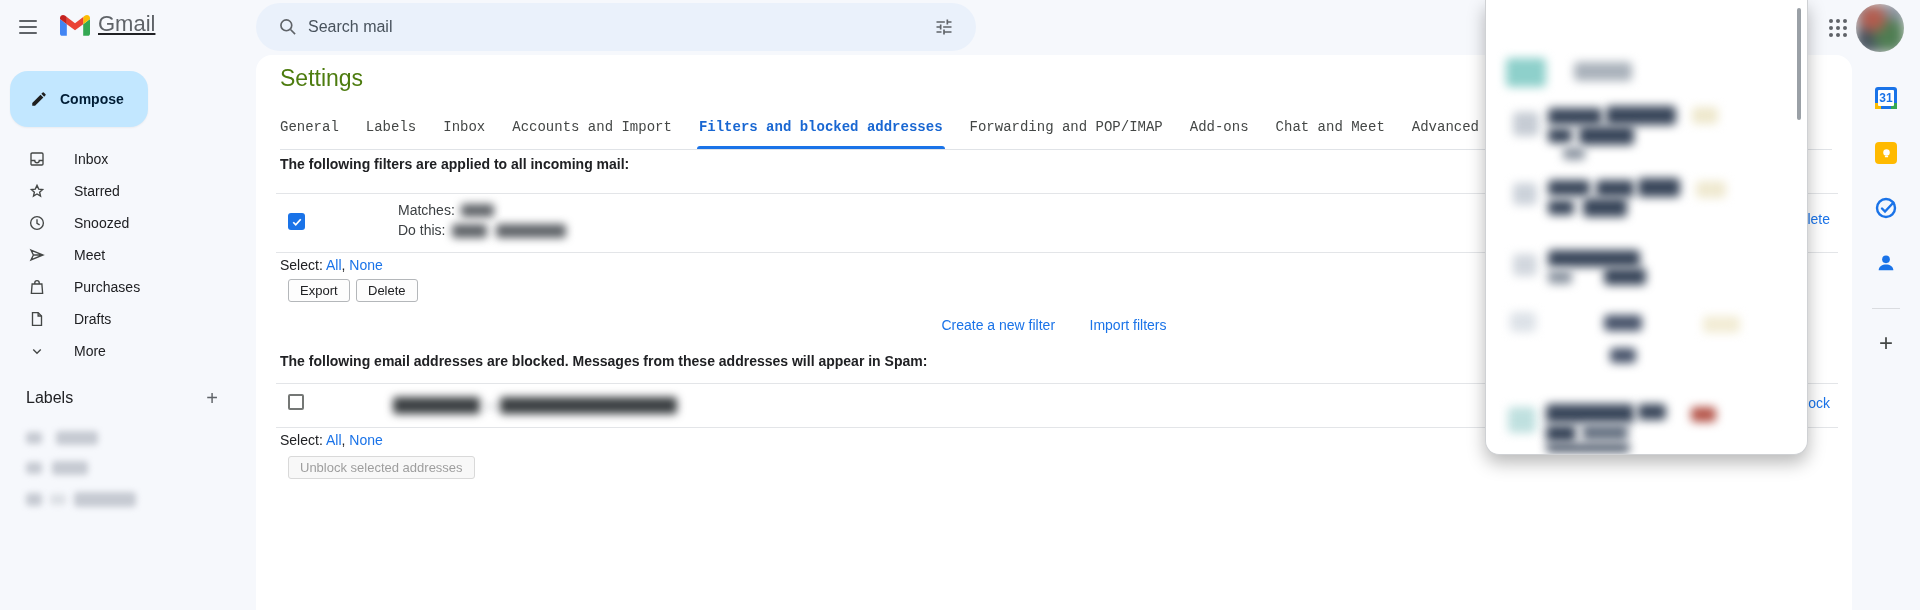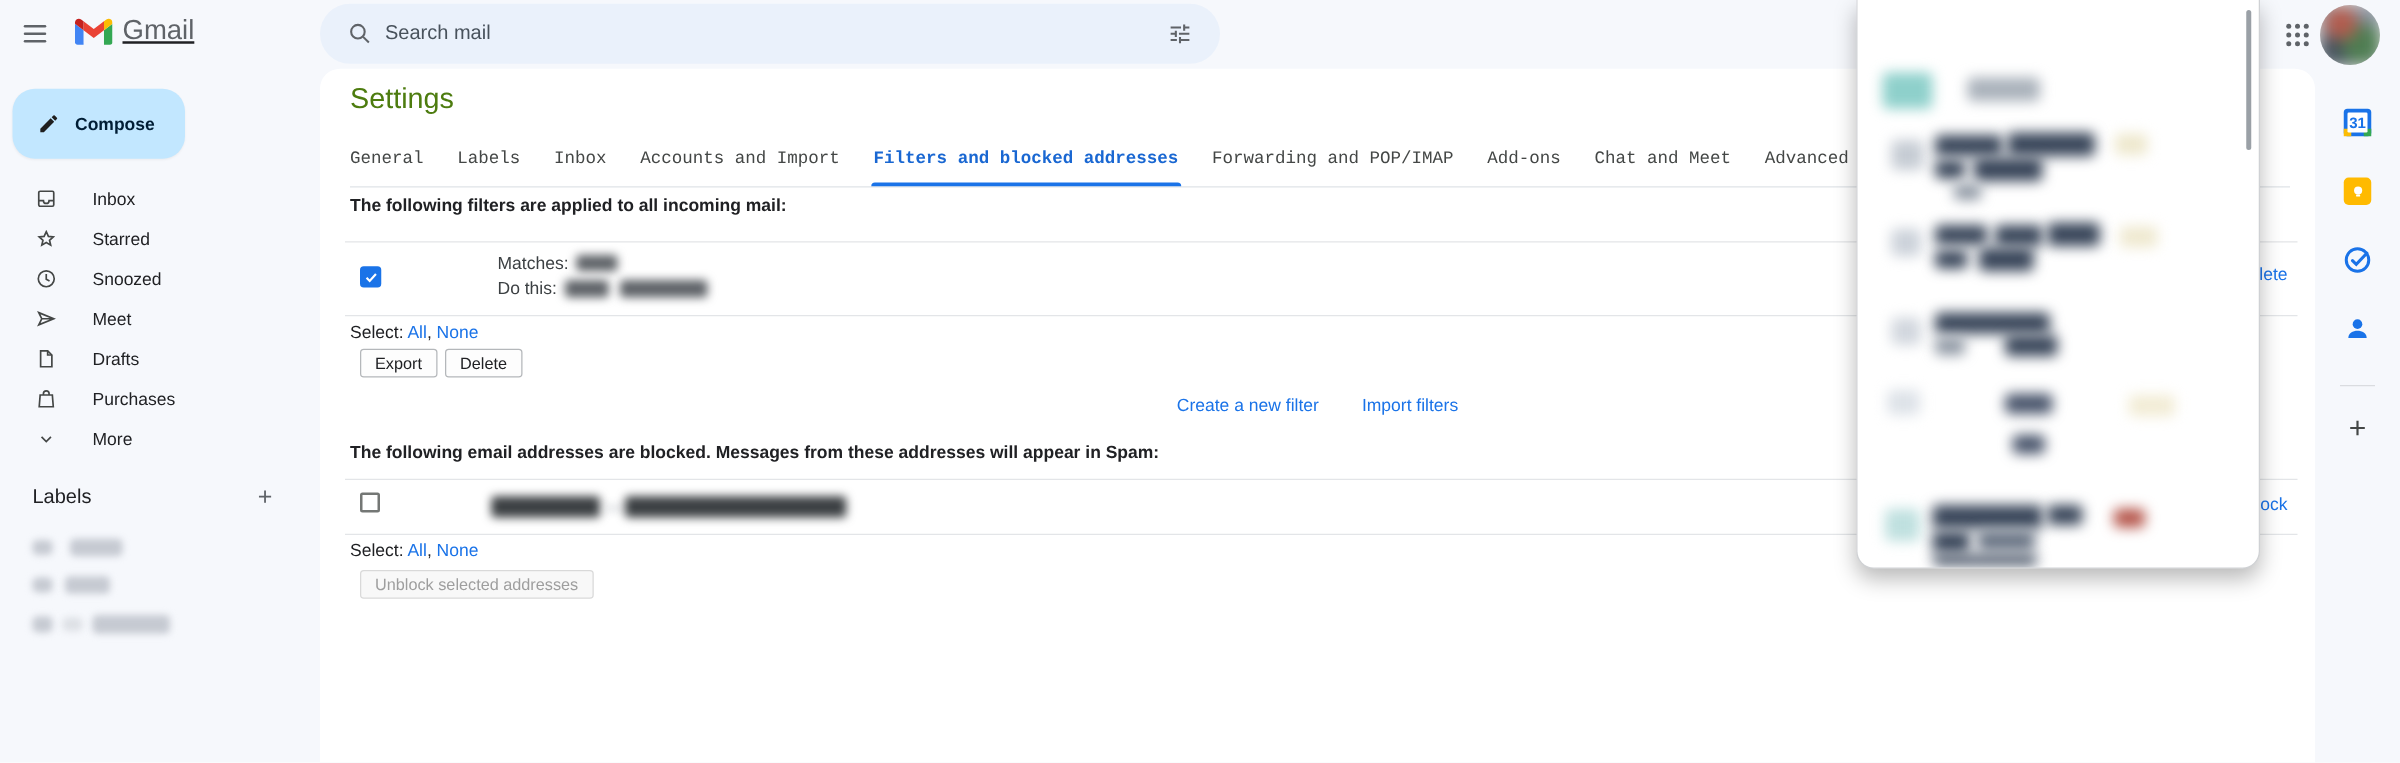--- a/index.html
+++ b/index.html
@@ -169,34 +169,34 @@
     <span style="display:flex">
         <svg width="18" height="18" viewBox="0 0 24 24" fill="none" stroke="#444746" stroke-width="1.8">
           <path d="M4 5.5L20 12 4 18.5 7.2 12 4 5.5zM7.2 12H20"></path>
         </svg>
       </span>
     <span class="nlabel">Meet</span>
   </div>
   <div class="nav-item">
     <span style="display:flex">
         <svg width="18" height="18" viewBox="0 0 24 24" fill="none" stroke="#444746" stroke-width="1.8">
+          <path d="M5.5 8h13l1 12.5h-15z"></path>
+          <path d="M9 8V6.5a3 3 0 0 1 6 0V8"></path>
+        </svg>
+      </span>
+    <span class="nlabel">Purchases</span>
+  </div>
+  <div class="nav-item">
+    <span style="display:flex">
+        <svg width="18" height="18" viewBox="0 0 24 24" fill="none" stroke="#444746" stroke-width="1.8">
           <path d="M6 3.5h7.5L18 8v12.5H6z"></path>
           <path d="M13.5 3.5V8H18"></path>
         </svg>
       </span>
     <span class="nlabel">Drafts</span>
-  </div>
-  <div class="nav-item">
-    <span style="display:flex">
-        <svg width="18" height="18" viewBox="0 0 24 24" fill="none" stroke="#444746" stroke-width="1.8">
-          <path d="M5.5 8h13l1 12.5h-15z"></path>
-          <path d="M9 8V6.5a3 3 0 0 1 6 0V8"></path>
-        </svg>
-      </span>
-    <span class="nlabel">Purchases</span>
   </div>
   <div class="nav-item">
     <span style="display:flex">
         <svg width="18" height="18" viewBox="0 0 24 24" fill="none" stroke="#444746" stroke-width="1.8">
           <path d="M7 10l5 5 5-5"></path>
         </svg>
       </span>
     <span class="nlabel">More</span>
   </div>
 </div>

